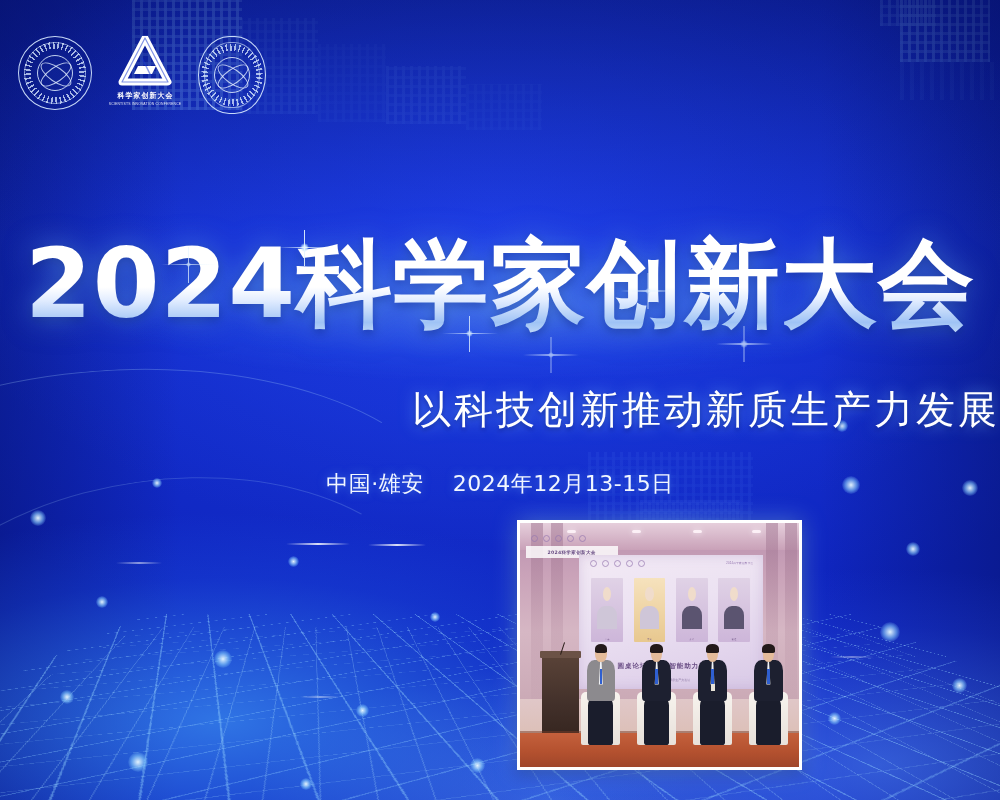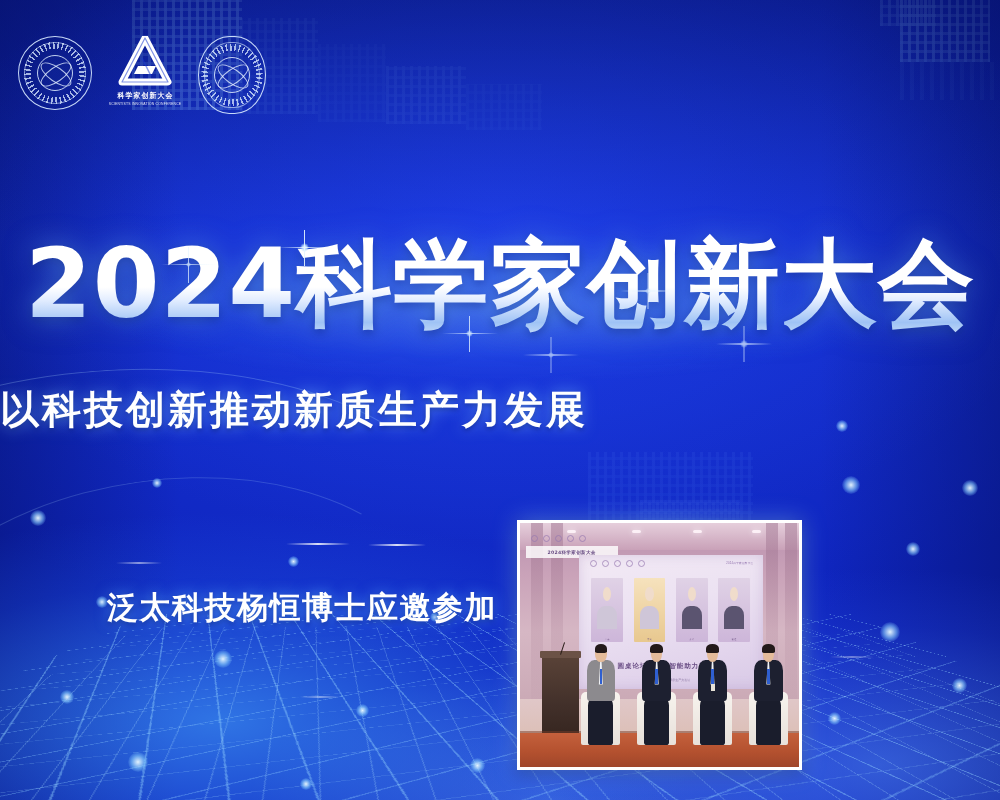--- a/index.html
+++ b/index.html
@@ -228,27 +228,27 @@
     content:"";
     position:absolute;
     left:50%; top:50%;
     background: linear-gradient(90deg, rgba(255,255,255,0) 0%, rgba(230,245,255,0.9) 50%, rgba(255,255,255,0) 100%);
   }
   .spark::before { width: 56px; height: 1.4px; margin:-0.7px 0 0 -28px; }
   .spark::after  { width: 1.4px; height: 36px; margin:-18px 0 0 -0.7px; }
 
   .subtitle {
     position: absolute;
-    left: 0; right: 0;
+    left: 8px; right: 0;
     top: 383px;
-    text-align: left;
+    text-align: right;
     z-index: 10;
     font-family: "DejaVu Sans", "Liberation Sans", sans-serif;
     font-size: 39px;
-    font-weight: 700;
+    font-weight: 400;
     letter-spacing: 3px;
     color: #ffffff;
     text-shadow: 0 0 16px rgba(120,190,255,0.70), 0 2px 4px rgba(5,20,110,0.6);
     white-space: nowrap;
   }
 
   .meta-line {
     position: absolute;
     left: 0; right: 0;
     top: 469px;
@@ -637,23 +637,27 @@
 
   <div class="spark" style="left:300px; top:243px; width:9px; height:9px;"></div>
   <div class="spark" style="left:186px; top:262px; width:5px; height:5px; opacity:.8;"></div>
   <div class="spark" style="left:466px; top:330px; width:7px; height:7px; opacity:.85;"></div>
   <div class="spark" style="left:645px; top:288px; width:6px; height:6px; opacity:.75;"></div>
   <div class="spark" style="left:740px; top:340px; width:8px; height:8px; opacity:.7;"></div>
   <div class="spark" style="left:548px; top:352px; width:6px; height:6px; opacity:.65;"></div>
 
   <div class="subtitle">以科技创新推动新质生产力发展</div>
 
+  <div class="meta-line">
+    <span>中国·雄安</span>
+    <span class="gap"></span>
+    <span>2024年12月13-15日</span>
+  </div>
 
   <div class="caption">
-    <div>泛太科技杨恒博士应邀参加</div>
   </div>
 
   <div class="photo-glow"></div>
   <div class="photo-frame">
     <div class="photo">
 
       <div class="room-wall"></div>
       <div class="ceiling"></div>
       <div class="ceiling-light" style="left:17%;"></div>
       <div class="ceiling-light" style="left:40%;"></div>

